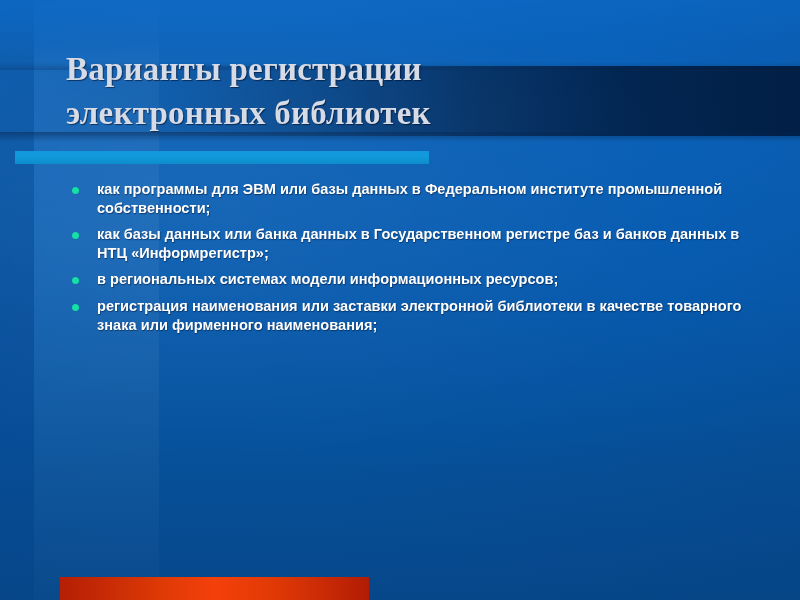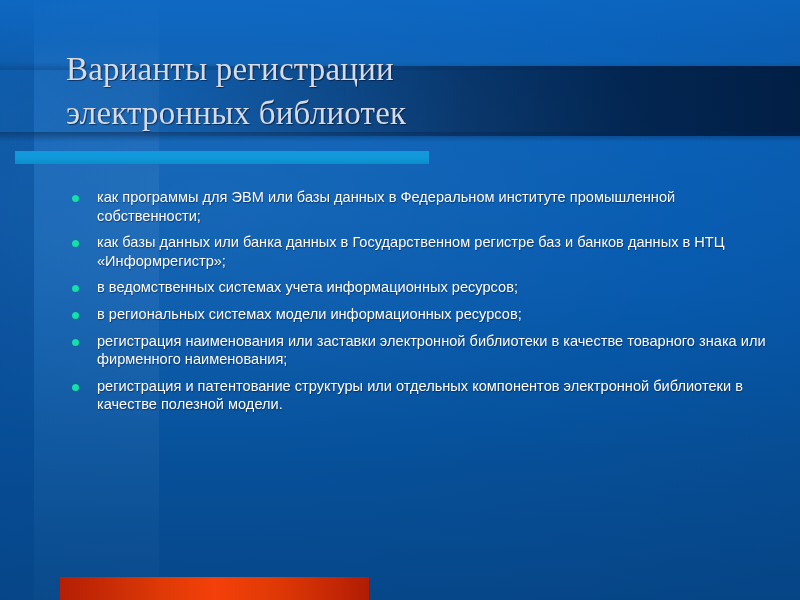--- a/index.html
+++ b/index.html
@@ -8,20 +8,21 @@
     padding: 0;
     background: #000;
   }
   #slide {
     position: relative;
     width: 800px;
     height: 600px;
     overflow: hidden;
     background: #0a5fb4;
     font-family: "Liberation Sans", sans-serif;
+    font-weight: bold;
   }
 
   
   .bg-base {
     position: absolute;
     inset: 0;
     background: linear-gradient(180deg,
         #0a62b8 0%,
         #0a60b6 22%,
         #075aae 48%,
@@ -131,21 +132,20 @@
   }
   .bullet-item {
     position: relative;
     padding-left: 31px;
     margin-bottom: 8px;
     color: #ffffff;
     font-family: "Liberation Sans", sans-serif;
     font-size: 14.6px;
     line-height: 18.6px;
     text-shadow: 0.6px 0.6px 1px rgba(0,12,38,0.5);
-    margin-top: 8px;
   }
   .bullet-item .dot {
     position: absolute;
     left: 6px;
     top: 7px;
     width: 7px;
     height: 7px;
     border-radius: 50%;
     background: #14e0a8;
     box-shadow: 0 0 1px rgba(0,60,40,0.4);
@@ -191,31 +191,23 @@
     <div class="bullet-item">
       <span class="dot"></span>
       <span>как программы для ЭВМ или базы данных в Федеральном институте промышленной собственности;</span>
     </div>
     <div class="bullet-item">
       <span class="dot"></span>
       <span>как  базы данных или банка данных  в Государственном регистре баз и банков данных в НТЦ «Информрегистр»;</span>
     </div>
     <div class="bullet-item">
       <span class="dot"></span>
-      <span>в ведомственных системах учета информационных ресурсов;</span>
-    </div>
-    <div class="bullet-item">
-      <span class="dot"></span>
       <span>в региональных системах модели информационных ресурсов;</span>
     </div>
     <div class="bullet-item">
       <span class="dot"></span>
       <span>регистрация наименования или заставки  электронной библиотеки в качестве товарного знака или  фирменного наименования;</span>
     </div>
-    <div class="bullet-item">
-      <span class="dot"></span>
-      <span>регистрация и патентование структуры или отдельных компонентов электронной библиотеки в качестве  полезной модели.</span>
-    </div>
   </div>
 
   <div class="red-bar"></div>
 
 </div>
 
 </body></html>

